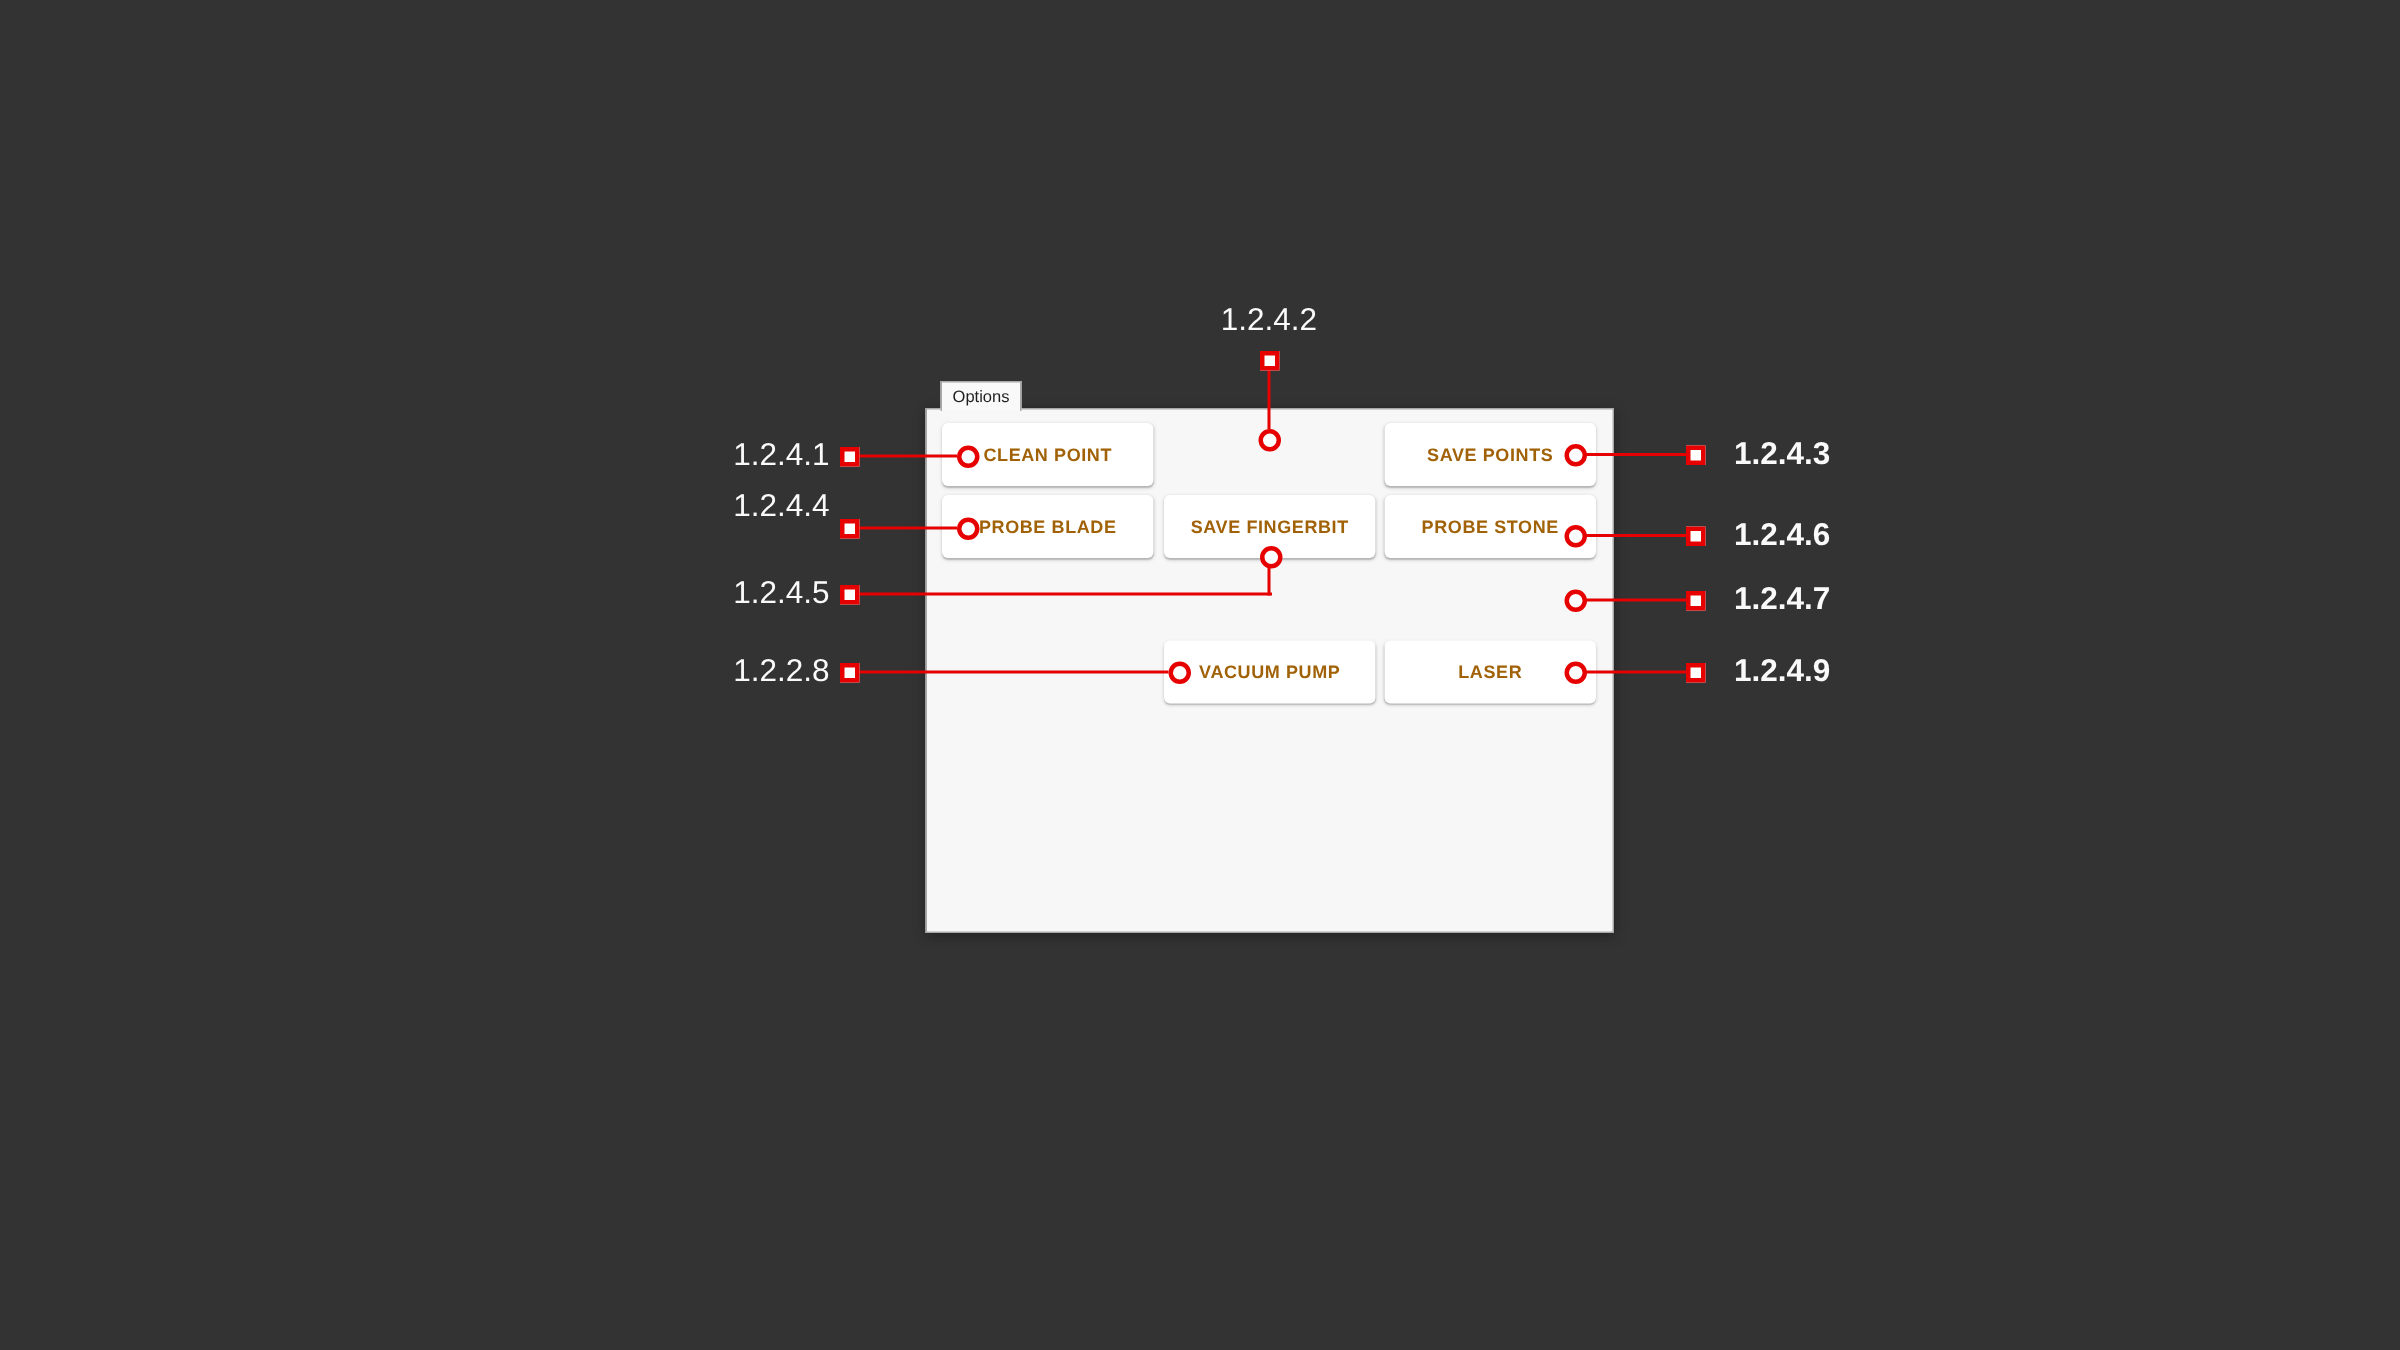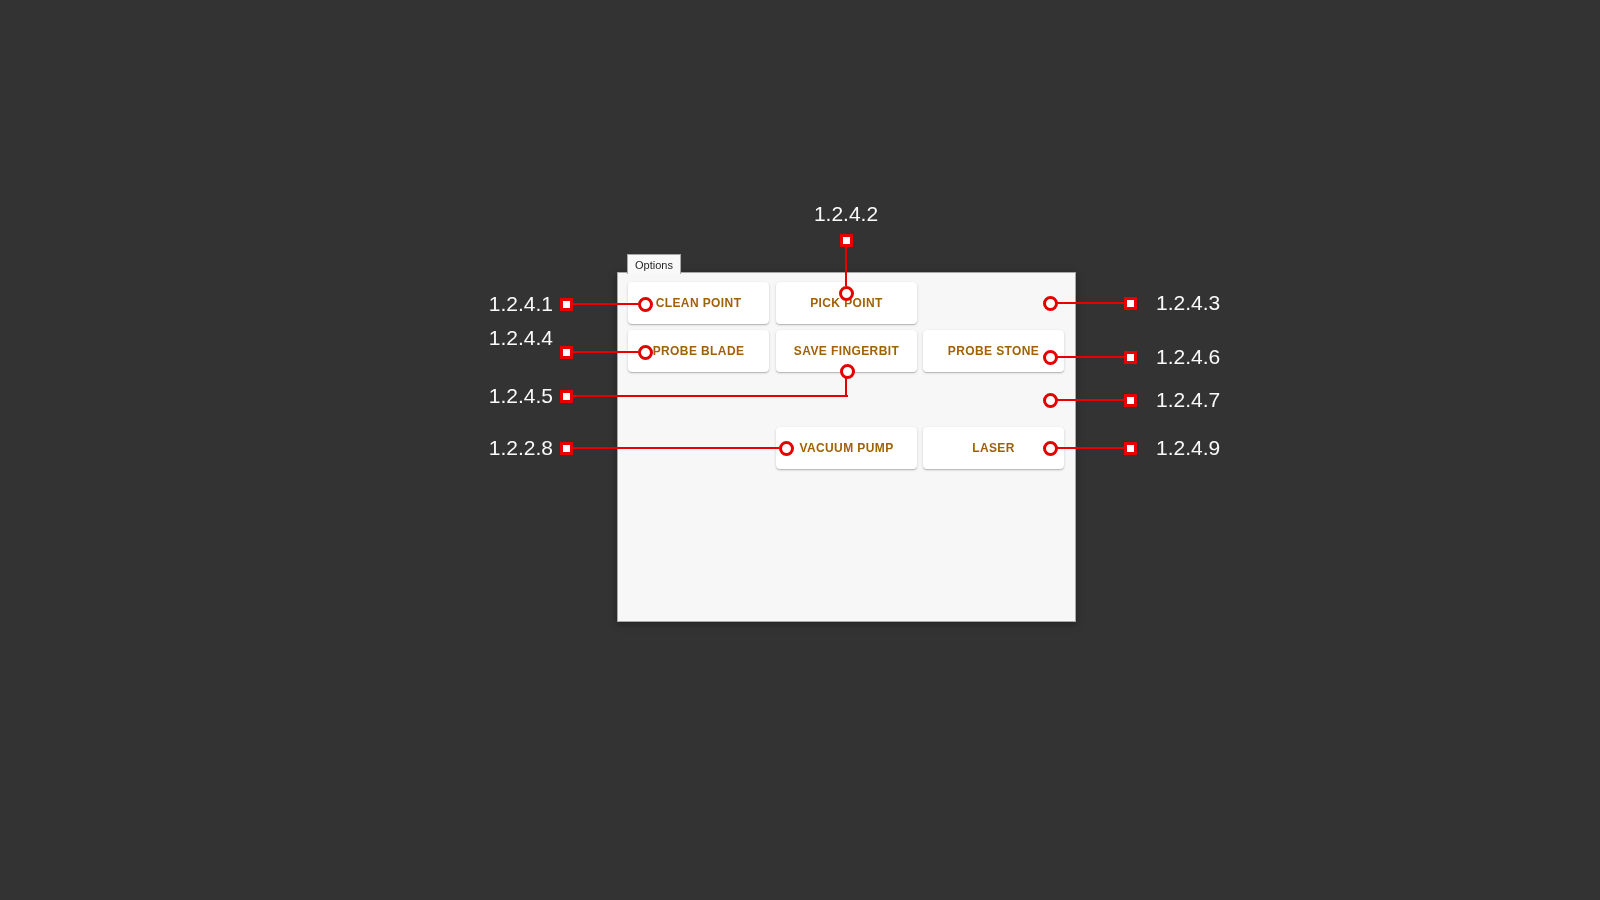--- a/index.html
+++ b/index.html
@@ -86,35 +86,35 @@
   .note-label {
     position: absolute;
     color: #fafafa;
     font-size: 21px;
     height: 26px;
     line-height: 26px;
     z-index: 4;
     white-space: nowrap;
   }
   .note-label.align-right { width: 140px; text-align: right; }
-  .note-label.align-left  { width: 140px; text-align: left; }
+  .note-label.align-left  { width: 140px; text-align: left; font-weight: bold; }
   .note-label.align-center{ width: 140px; text-align: center; }
 </style>
 </head>
 <body>
 
 <div class="stage">
 
   <div class="panel"></div>
   <div class="tab">
     <span>Options</span>
   </div>
 
   <button class="btn" style="left:628px; top:282px;">CLEAN POINT</button>
-  <button class="btn" style="left:776px; top:282px;">PICK POINT</button>
+  <button class="btn" style="left:923px; top:282px;">SAVE POINTS</button>
   <button class="btn" style="left:628px; top:330px;">PROBE BLADE</button>
   <button class="btn" style="left:776px; top:330px;">SAVE FINGERBIT</button>
   <button class="btn" style="left:923px; top:330px;">PROBE STONE</button>
   <button class="btn" style="left:776px; top:427px;">VACUUM PUMP</button>
   <button class="btn" style="left:923px; top:427px;">LASER</button>
 
   <div class="note-label align-right" style="left:413px; top:291px;">1.2.4.1</div>
   <div class="note-square" style="left:559.5px; top:297.5px;"></div>
   <div class="note-line" style="left:572px; top:303px; width:66px; height:2px;"></div>
   <div class="note-circle" style="left:637.5px; top:296.5px;"></div>

